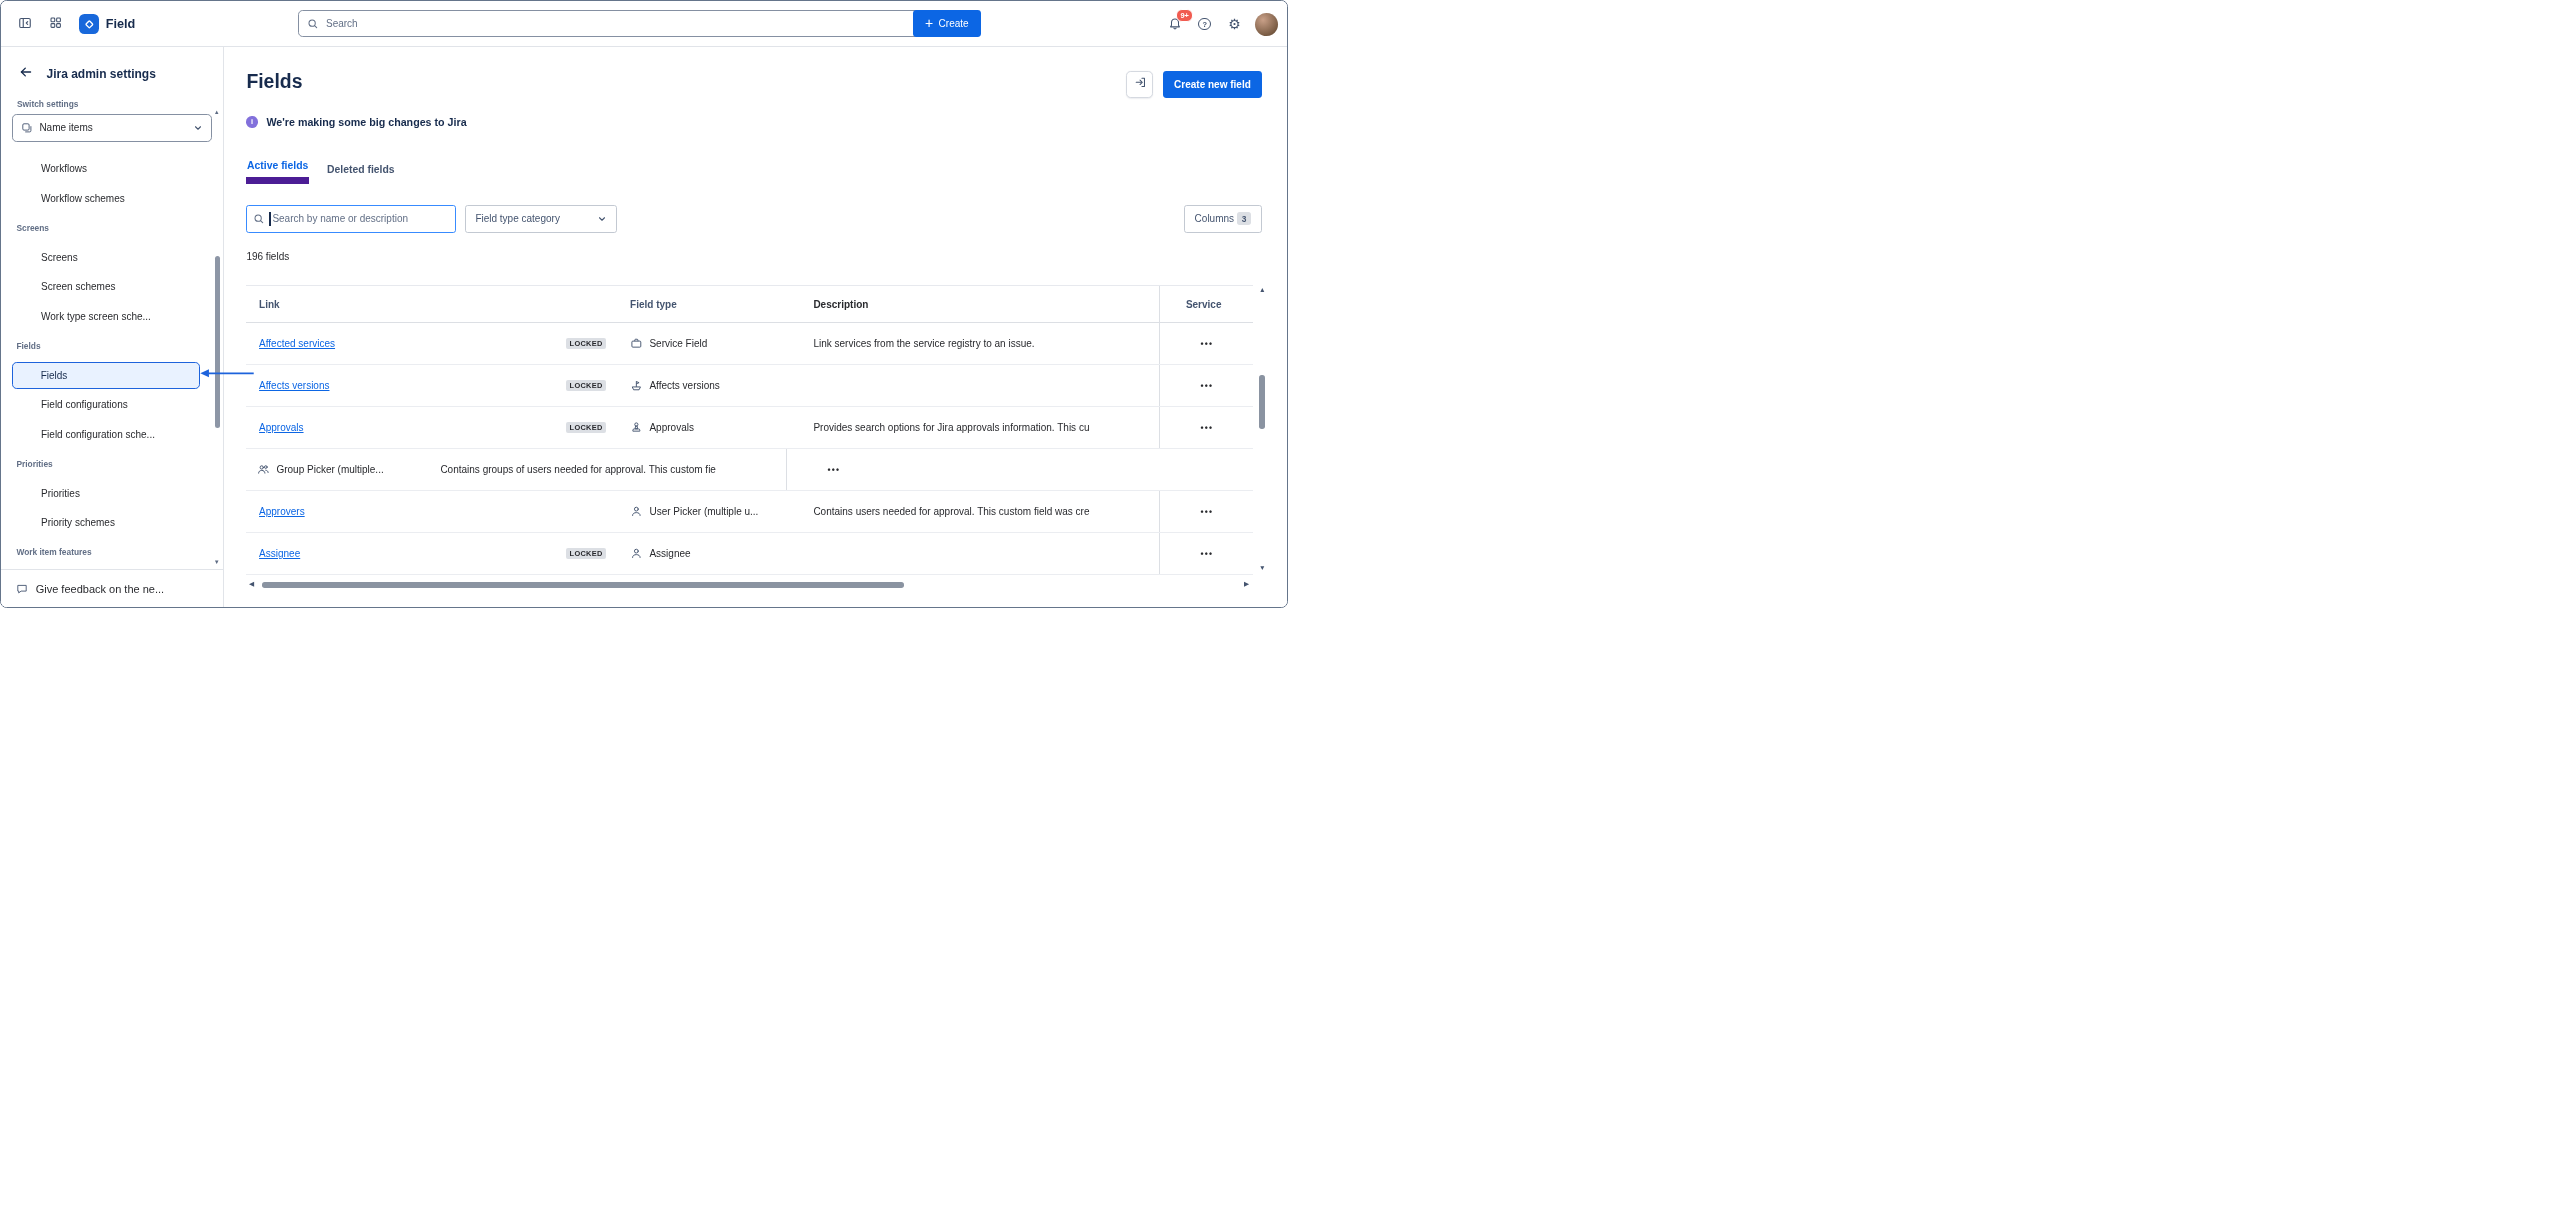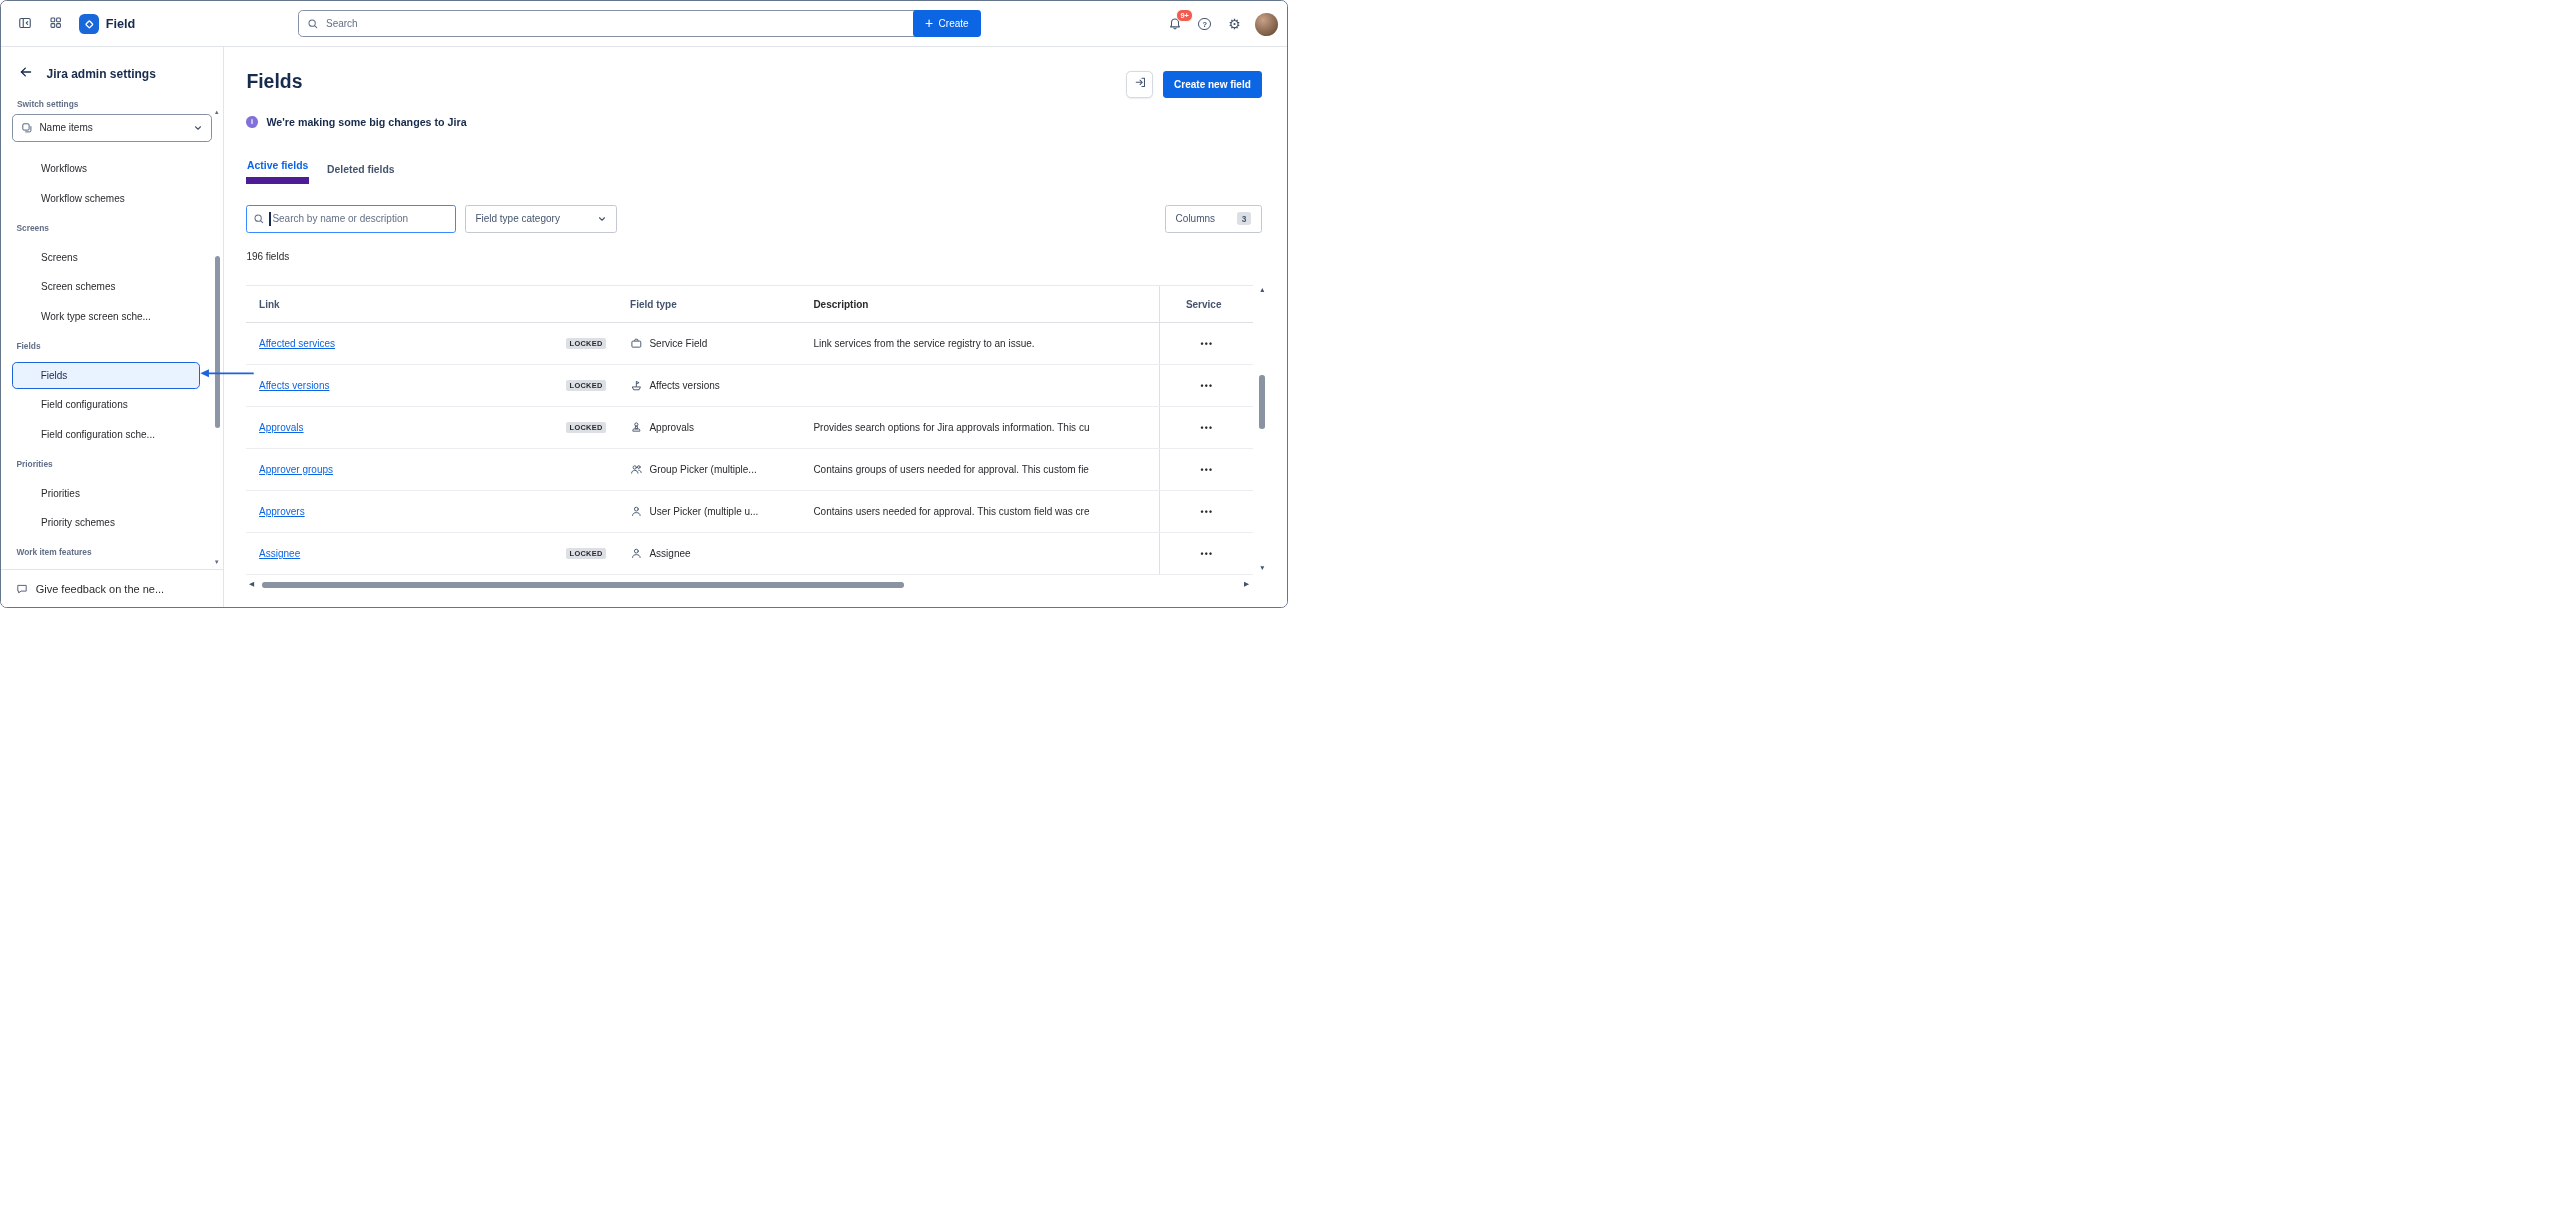--- a/index.html
+++ b/index.html
@@ -83,21 +83,21 @@
                     padding:0 6.7px 0 25px; font-size:10px; color:#292a2e; outline:none; font-family:inherit; }
   .m-search input::placeholder { color:#626f86; }
   .m-search .mag { position:absolute; left:6.7px; top:8px; color:#626f86; }
   .m-search .caret { position:absolute; left:23px; top:6.7px; width:1.3px; height:14px; background:#172b4d; }
   .dd-btn { position:absolute; left:240px; top:158px; width:152px; height:27.5px; padding:0 9.4px;
             border:0.7px solid #c3c9d2; border-radius:2.7px; background:#fff; font-size:10px; font-weight:500;
             color:#44546f; display:flex; align-items:center; cursor:pointer; font-family:inherit; }
   .dd-btn .chev { margin-left:auto; display:flex; }
   .cols-btn { position:absolute; right:25.5px; top:158px; height:27.5px; padding:0 9.4px; border:0.7px solid #c3c9d2;
               border-radius:2.7px; background:#fff; font-size:10px; font-weight:500; color:#44546f;
-              display:flex; align-items:center; gap:22px; cursor:pointer; font-family:inherit; }
+              display:flex; align-items:center; gap:3px; cursor:pointer; font-family:inherit; }
   .cols-badge { background:#dcdfe4; color:#44546f; font-size:8.4px; font-weight:700; padding:1.3px 4.7px; border-radius:2.7px; }
   .m-count { position:absolute; left:21.4px; top:204px; font-size:10px; color:#292a2e; }
 
   
   .tbl { position:absolute; left:21.4px; top:238px; width:1007px; background:#fff; }
   .tbl-header { display:flex; height:38px; align-items:center; border-top:0.7px solid #e7e9ee;
                 border-bottom:0.7px solid #dcdfe4; font-size:10px; font-weight:700; color:#44546f; }
   .tbl-row { display:flex; height:42px; align-items:center; border-bottom:0.7px solid #ebedf1; font-size:10px; }
   .col-name { width:373px; padding-left:12.7px; display:flex; align-items:center; height:100%; }
   .col-type { width:194px; padding-left:10.7px; display:flex; align-items:center; gap:6.7px; height:100%;
@@ -371,24 +371,20 @@
           </span>
           <span>Approvals</span>
         </div>
         <div class="col-desc">Provides search options for Jira approvals information. This cu</div>
         <div class="col-actions">
             <button class="dots-btn">•••</button>
           </div>
       </div>
 
       <div class="tbl-row">
-        <div class="col-name">
-          <a class="row-link">Approver groups</a>
-
-        </div>
         <div class="col-type">
           <span class="type-icon">
             <svg viewBox="0 0 20 20" width="12.7" height="12.7" fill="none" stroke="currentColor" stroke-width="1.5" stroke-linecap="round" stroke-linejoin="round">
                 <circle cx="7.5" cy="7" r="2.6"></circle>
                 <path d="M2.5 16c0-2.8 2.2-4.3 5-4.3s5 1.5 5 4.3"></path>
                 <circle cx="13.9" cy="6.4" r="2.1"></circle>
                 <path d="M13.7 11.3c2.2.3 3.9 1.6 3.9 3.7"></path>
               </svg>
           </span>
           <span>Group Picker (multiple...</span>

